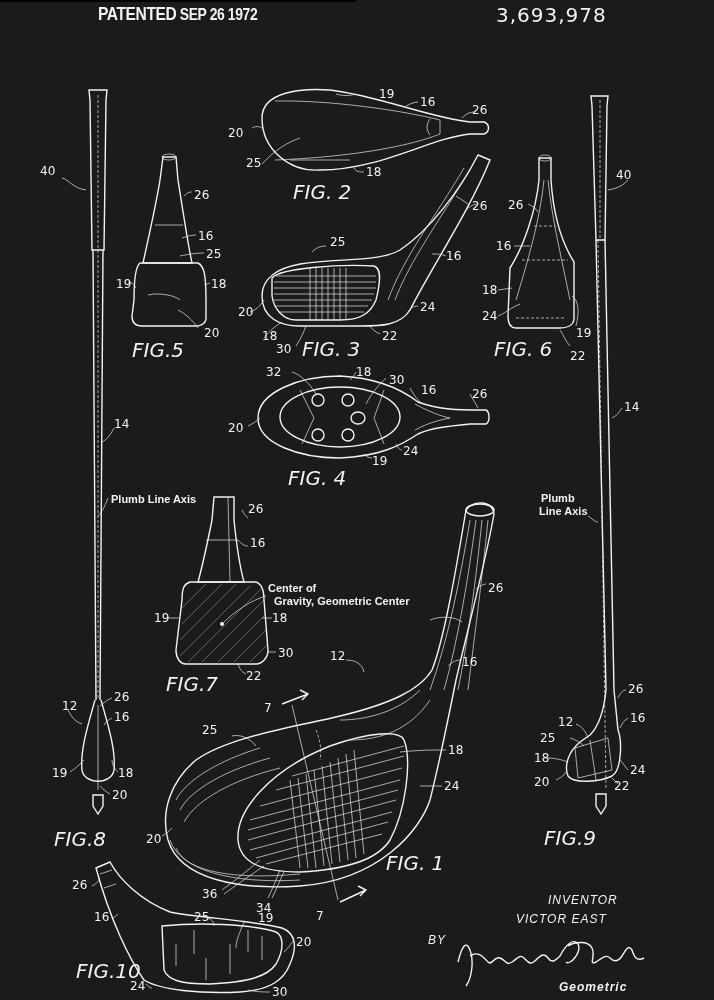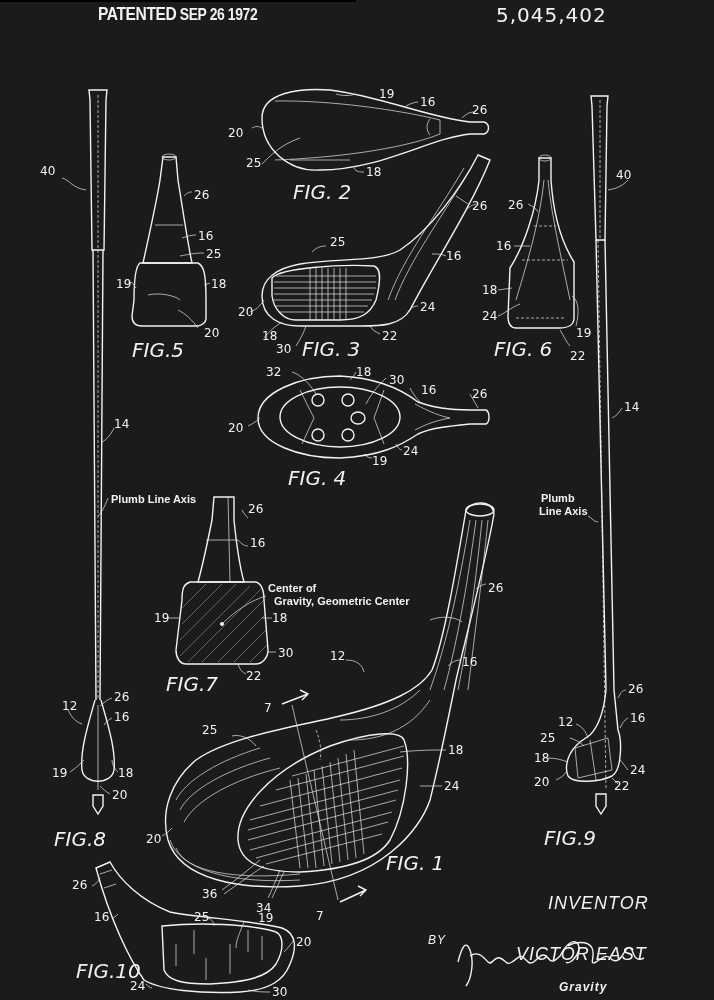--- a/index.html
+++ b/index.html
@@ -5,34 +5,34 @@
   html, body { margin:0; padding:0; background:#1b1b1b; }
   body { width:714px; height:1000px; position:relative; overflow:hidden; font-family:"Liberation Sans", sans-serif; color:#f2f2f2; }
   .topstrip { position:absolute; left:0; top:0; width:356px; height:2px; background:#000; }
   .hdr-patented { position:absolute; left:98px; top:3px; font-family:"Liberation Sans", sans-serif; font-weight:bold; font-size:17px; letter-spacing:-0.5px; transform:scaleX(0.82); transform-origin:left top; white-space:nowrap; }
   .hdr-patented .big { font-size:19px; }
   .hdr-number { position:absolute; left:496px; top:3px; font-family:"DejaVu Sans", sans-serif; font-size:20px; letter-spacing:1px; }
   svg.drawing { position:absolute; left:0; top:0; }
   .lbl { font-family:"DejaVu Sans", sans-serif; font-size:12px; fill:#f2f2f2; }
   .fig { font-family:"DejaVu Sans", sans-serif; font-style:italic; font-size:20px; fill:#f2f2f2; }
   .note { font-family:"Liberation Sans", sans-serif; font-weight:bold; font-size:11px; fill:#f2f2f2; }
-  .inv { position:absolute; font-family:"Liberation Sans", sans-serif; font-style:italic; font-size:18px; letter-spacing:1px; color:#f2f2f2; }
+  .inv { position:absolute; font-family:"Liberation Sans", sans-serif; font-style:italic; font-size:12px; letter-spacing:1px; color:#f2f2f2; }
   .ln { stroke:#f2f2f2; fill:none; stroke-width:1.4; }
   .lt { stroke:#e8e8e8; fill:none; stroke-width:0.7; }
 </style>
 </head>
 <body>
 
 <div class="topstrip"></div>
 
 <div class="hdr-patented">
   <span class="big">PATENTED</span>
   <span>SEP 26 1972</span>
 </div>
-<div class="hdr-number">5,045,402</div>
+<div class="hdr-number">3,693,978</div>
 
 <svg class="drawing" width="714" height="1000" viewBox="0 0 714 1000">
 
   <g>
 
     <path class="ln" d="M89 90 L107 90 L106 100 L104 250 L92 250 L90 100 Z"></path>
     <line class="lt" x1="98" y1="95" x2="98" y2="250" stroke-dasharray="3 2"></line>
 
     <path class="ln" d="M93 250 L96 700 M103 250 L100 700"></path>
     <line class="lt" x1="98" y1="250" x2="98" y2="700" stroke-dasharray="3 2"></line>
@@ -352,15 +352,15 @@
     <text class="lbl" x="272" y="996">30</text>
     <text class="fig" x="76" y="978">FIG.10</text>
   </g>
 
   <g>
     <path class="ln" stroke-width="1.6" d="M458 962 C 462 946, 466 940, 470 950 C 474 960, 472 978, 466 986 M470 956 C 478 950, 484 958, 488 962 C 492 966, 494 956, 500 958 C 506 960, 506 966, 512 962 C 518 958, 520 954, 524 958 C 528 962, 530 966, 536 960 C 540 956, 544 952, 548 958 C 552 964, 556 960, 560 956 C 566 944, 574 938, 578 944 C 582 952, 570 966, 566 962 M568 946 C 574 942, 588 940, 592 948 C 596 956, 588 966, 596 962 C 602 958, 606 954, 610 958 C 614 962, 618 962, 622 956 C 626 950, 628 944, 632 950 C 634 956, 636 962, 644 958"></path>
   </g>
 </svg>
 
 <div class="inv" style="left:548px;top:893px;">INVENTOR</div>
-<div class="inv" style="left:516px;top:912px;margin-top:32px;">VICTOR EAST</div>
+<div class="inv" style="left:516px;top:912px;">VICTOR EAST</div>
 <div class="inv" style="left:428px;top:933px;font-size:12px;font-style:italic;">BY</div>
-<div class="inv" style="left:559px;top:980px;font-size:12px;font-weight:bold;">Gravity</div>
+<div class="inv" style="left:559px;top:980px;font-size:12px;font-weight:bold;">Geometric</div>
 
 </body></html>

